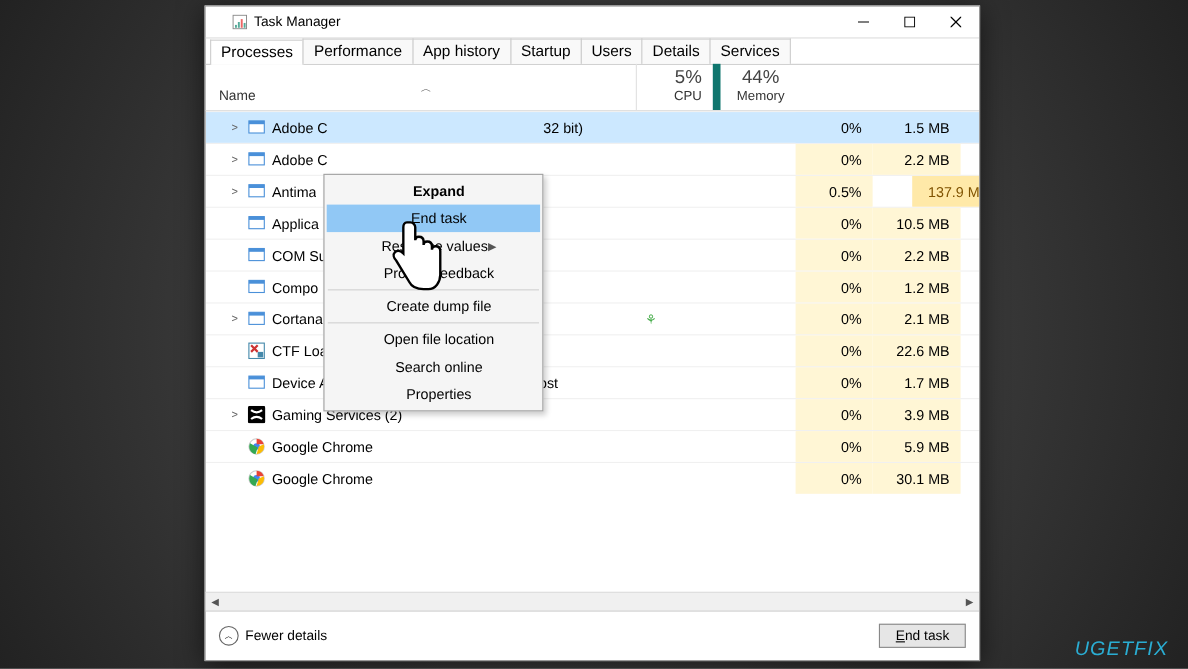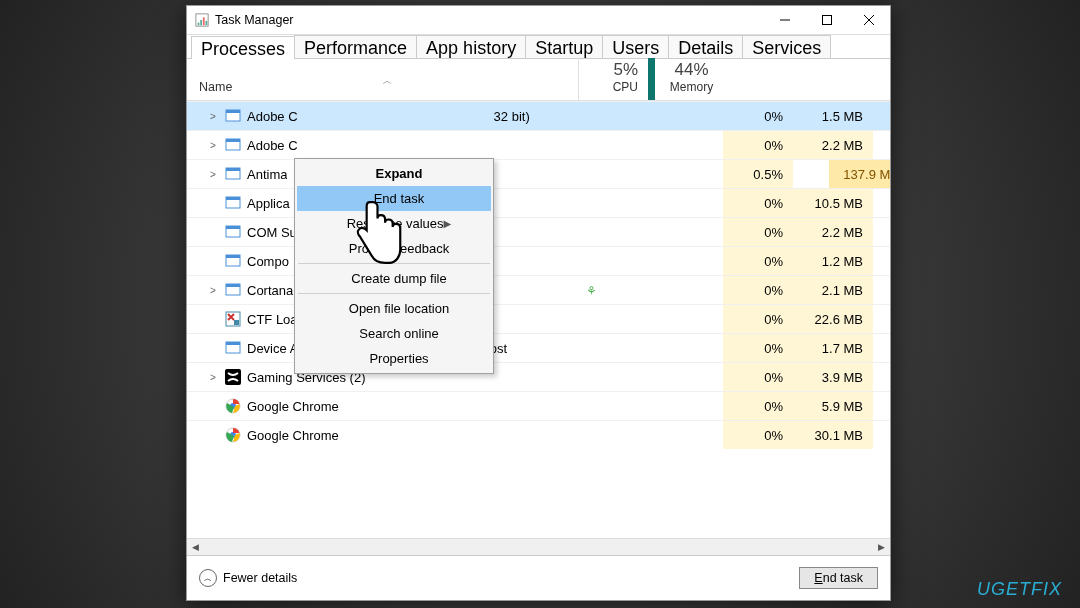--- a/index.html
+++ b/index.html
@@ -16,31 +16,31 @@
     left: 186px; top: 5px;
     width: 705px; height: 596px;
     background: #fff;
     border: 1px solid #9a9a9a;
     box-shadow: 0 4px 24px rgba(0,0,0,0.6);
     display: flex; flex-direction: column;
   }
   .titlebar {
     height: 29px;
     display: flex; align-items: center;
-    padding-left: 8px;
+    padding-left: 24px;
     border-bottom: 1px solid #ddd;
   }
   .titlebar .icon { width: 14px; height: 14px; margin-right: 6px; }
   .titlebar .title { flex: 1; font-size: 12.5px; color: #000; }
   .winbtn { width: 42px; height: 28px; display:flex; align-items:center; justify-content:center; color:#000; font-size: 12px; }
   .winbtn svg { width:10px; height:10px; stroke:#000; stroke-width:1; fill:none; }
   .menubar { height: 22px; display:flex; align-items:center; padding-left: 6px; gap: 2px; font-size: 12.5px; }
   .menubar span { padding: 2px 8px; }
   .tabs { display:flex; padding-left: 4px; border-bottom:1px solid #ccc; height: 24px; }
-  .tab { padding: 2px 9px; border:1px solid #ccc; border-bottom:none; margin-right:-1px; background:#f9f9f9; position:relative; font-size:18px; }
+  .tab { padding: 2px 9px; border:1px solid #ccc; border-bottom:none; margin-right:-1px; background:#f9f9f9; position:relative; font-size:14px; }
   .tab.active { background:#fff; top:1px; }
   .columns { display:flex; border-bottom:1px solid #e0e0e0; height:42px; align-items:flex-end; font-size:12.5px; color:#333; }
   .col-name { flex: 0 0 391px; padding: 4px 8px 6px 12px; position:relative; }
   .sort-arrow { position:absolute; top: -2px; left: 50%; font-size:10px; color:#555; }
   .col-status { flex: 0 0 145px; padding:4px 8px 6px; border-left:1px solid #e0e0e0; }
   .col-cpu { flex: 0 0 70px; padding:4px 10px 6px; text-align:right; border-left:1px solid #e0e0e0; }
   .col-mem { flex: 0 0 80px; padding:4px 10px 6px; text-align:center; border-left:7px solid #0f766e; }
   .col-cpu .pct, .col-mem .pct { font-size:17px; color:#444; display:block; }
   .col-cpu .lbl, .col-mem .lbl { font-size:12px; }
   .grid { flex:1; overflow:auto; position:relative; }

